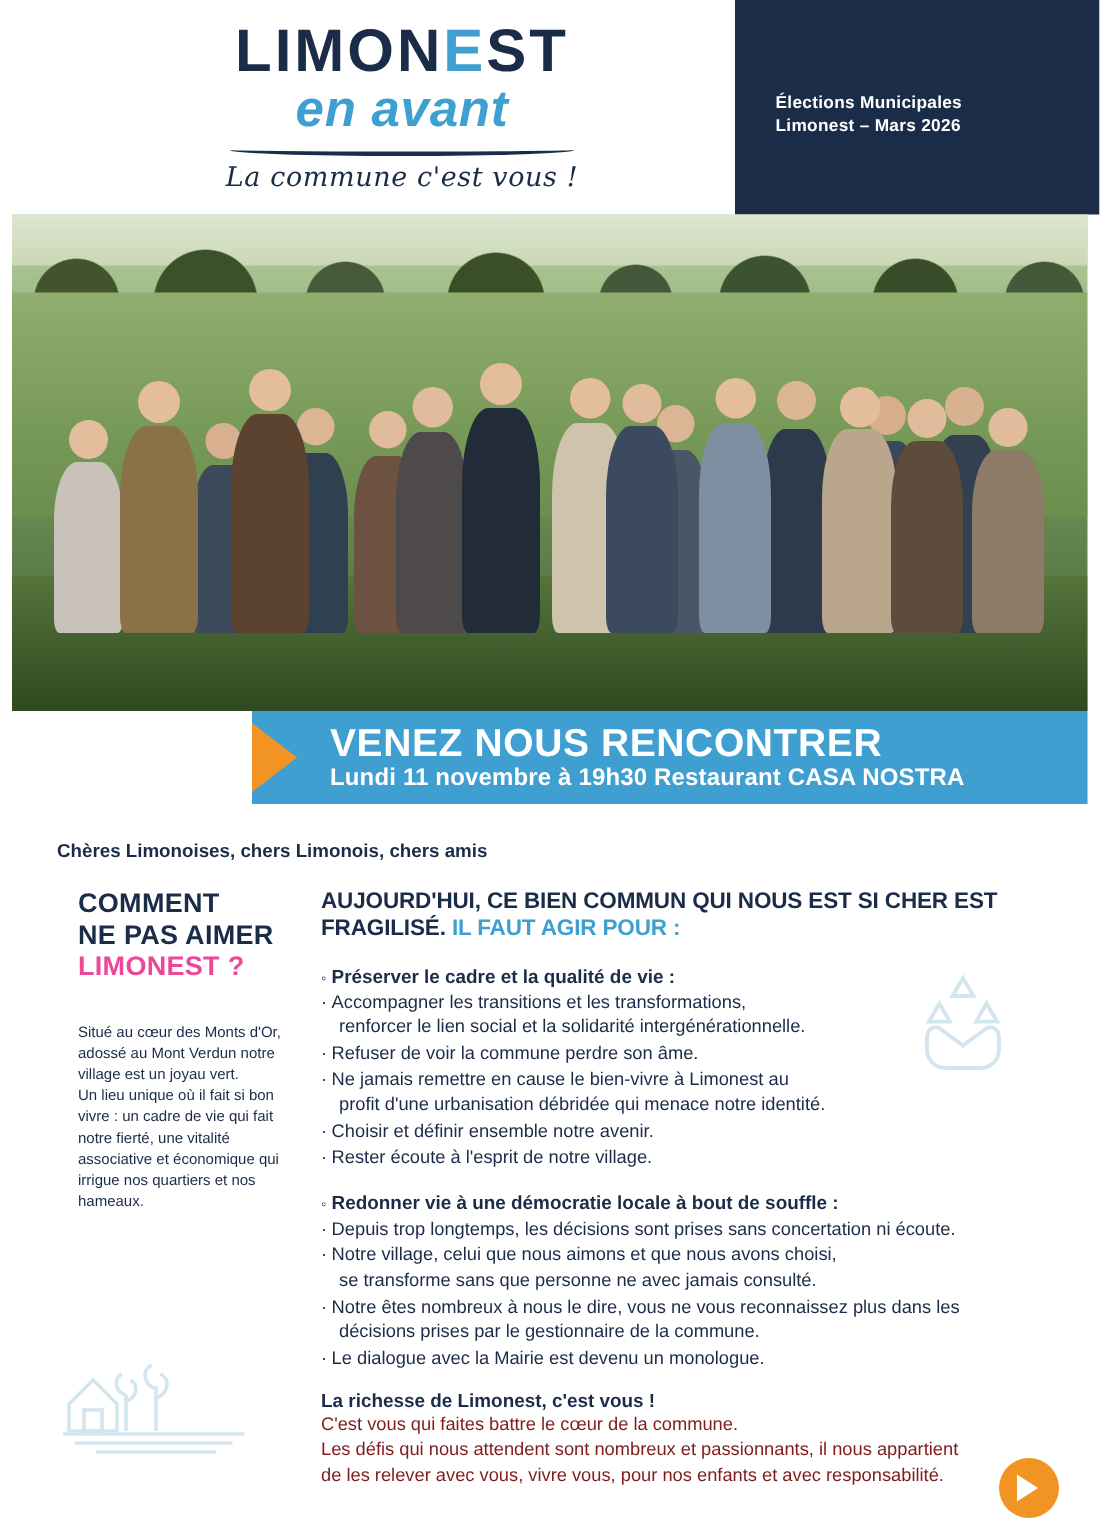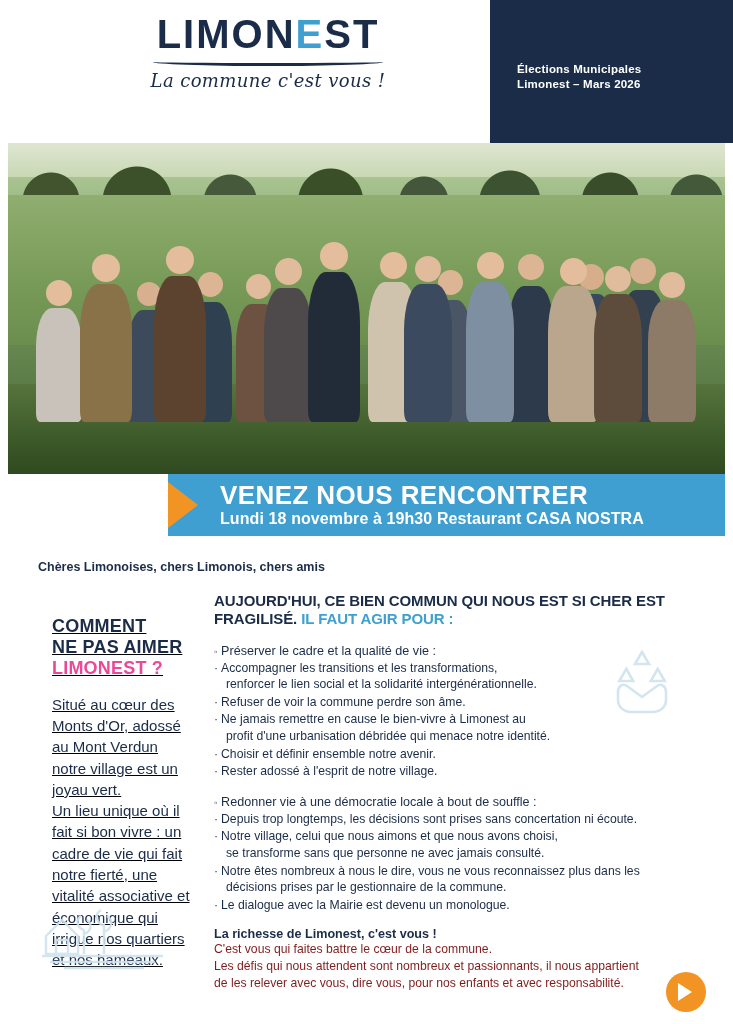--- a/index.html
+++ b/index.html
@@ -103,41 +103,41 @@
   .banner-sub {
     position:absolute; left: 52px; top: 36px;
     font-size: 16px; font-weight: bold; letter-spacing: .1px;
   }
 
   
   .greeting {
     position:absolute; left: 38px; top: 560px;
     font-size: 12.5px; color:#1b2c48; font-weight: bold;
   }
-  .col-left { position:absolute; left: 52px; top: 616px; width: 140px; text-decoration: underline; }
+  .col-left { position:absolute; left: 52px; top: 592px; width: 140px; }
   .left-title {
     font-size: 18px; font-weight: bold; color:#1b2c48; line-height: 1.18;
     letter-spacing: .2px;
   }
   .left-title .lim { color:#ec4899; }
   .left-body {
-    margin-top: 14px; font-size: 15px; color:#1b2c48; line-height: 1.42;
+    margin-top: 26px; font-size: 10px; color:#1b2c48; line-height: 1.42;
   }
   .left-body p { margin-bottom: 0; }
 
   .col-right { position:absolute; left: 214px; top: 592px; width: 490px; }
   .right-title {
     font-size: 15px; font-weight: bold; color:#1b2c48; line-height: 1.22;
     letter-spacing: -.1px;
   }
   .right-title .cyan { color:#3e9fd0; }
 
   .section { margin-top: 15px; }
   .sec-head {
-    font-size: 12.6px; font-weight: normal; color:#1b2c48; margin-bottom: 2px;
+    font-size: 12.6px; font-weight: bold; color:#1b2c48; margin-bottom: 2px;
   }
   .sec-head .circ { font-size: 10px; }
   .bullet {
     font-size: 12.2px; color:#1b2c48; line-height: 1.36; padding-left: 0;
     margin-top: 1px;
   }
   .bullet .dot { margin-right: 3px; }
   .bullet .cont { display:block; padding-left: 12px; }
 
   .closing { margin-top: 14px; }
@@ -170,20 +170,21 @@
 <div class="page">
 
   <div class="header">
     <div class="header-dark"></div>
     <div class="header-elec">
       <div>Élections Municipales</div>
       <div>Limonest – Mars 2026</div>
     </div>
     <div class="logo-wrap">
       <div class="logo-limonest">LIMON<span class="accent">E</span>ST</div>
+      <div class="logo-enavant">en avant</div>
       <div class="logo-swoosh"></div>
       <div class="logo-tagline">La commune c'est vous !</div>
     </div>
   </div>
 
   <div class="photo">
     <div class="sky"></div>
     <div class="treeline"></div>
     <div class="field"></div>
     <div class="foreground"></div>
@@ -262,21 +263,21 @@
           <div class="p-body" style="height:122px; background:#8d7b68;"></div>
           <div class="p-head" style="width:26px;height:26px;left:11px;background:#e0bb9c;"></div>
         </div>
     </div>
   </div>
 
   <div class="banner-arrow-orange"></div>
   <div class="banner">
     <div class="banner-arrow"></div>
     <div class="banner-title">VENEZ NOUS RENCONTRER</div>
-    <div class="banner-sub">Lundi 18 novembre à 19h30 Restaurant CASA NOSTRA</div>
+    <div class="banner-sub">Lundi 11 novembre à 19h30 Restaurant CASA NOSTRA</div>
   </div>
 
   <div class="greeting">Chères Limonoises, chers Limonois, chers amis</div>
 
   <div class="col-left">
     <div class="left-title">
       <div>COMMENT</div>
       <div>NE PAS AIMER</div>
       <div class="lim">LIMONEST ?</div>
     </div>
@@ -291,36 +292,36 @@
       <span>AUJOURD'HUI, CE BIEN COMMUN QUI NOUS EST SI CHER EST FRAGILISÉ.</span>
       <span class="cyan">IL FAUT AGIR POUR :</span>
     </div>
 
     <div class="section">
       <div class="sec-head"><span class="circ">◦</span> <span>Préserver le cadre et la qualité de vie :</span></div>
       <div class="bullet"><span class="dot">·</span><span>Accompagner les transitions et les transformations,</span><span class="cont">renforcer le lien social et la solidarité intergénérationnelle.</span></div>
       <div class="bullet"><span class="dot">·</span><span>Refuser de voir la commune perdre son âme.</span></div>
       <div class="bullet"><span class="dot">·</span><span>Ne jamais remettre en cause le bien-vivre à Limonest au</span><span class="cont">profit d'une urbanisation débridée qui menace notre identité.</span></div>
       <div class="bullet"><span class="dot">·</span><span>Choisir et définir ensemble notre avenir.</span></div>
-      <div class="bullet"><span class="dot">·</span><span>Rester adossé à l'esprit de notre village.</span></div>
+      <div class="bullet"><span class="dot">·</span><span>Rester écoute à l'esprit de notre village.</span></div>
     </div>
 
     <div class="section">
       <div class="sec-head"><span class="circ">◦</span> <span>Redonner vie à une démocratie locale à bout de souffle :</span></div>
       <div class="bullet"><span class="dot">·</span><span>Depuis trop longtemps, les décisions sont prises sans concertation ni écoute.</span></div>
       <div class="bullet"><span class="dot">·</span><span>Notre village, celui que nous aimons et que nous avons choisi,</span><span class="cont">se transforme sans que personne ne avec jamais consulté.</span></div>
       <div class="bullet"><span class="dot">·</span><span>Notre êtes nombreux à nous le dire, vous ne vous reconnaissez plus dans les</span><span class="cont">décisions prises par le gestionnaire de la commune.</span></div>
       <div class="bullet"><span class="dot">·</span><span>Le dialogue avec la Mairie est devenu un monologue.</span></div>
     </div>
 
     <div class="closing">
       <div class="closing-head">La richesse de Limonest, c'est vous !</div>
       <p>C'est vous qui faites battre le cœur de la commune.</p>
       <p>Les défis qui nous attendent sont nombreux et passionnants, il nous appartient</p>
-      <p>de les relever avec vous, dire vous, pour nos enfants et avec responsabilité.</p>
+      <p>de les relever avec vous, vivre vous, pour nos enfants et avec responsabilité.</p>
     </div>
   </div>
 
   <div class="icon-recycle">
     <svg viewBox="0 0 76 70" width="76" height="70">
       <g fill="none" stroke="#cfe3ee" stroke-width="2.6">
         <path d="M38 8 L31 20 L45 20 Z"></path>
         <path d="M24 28 L17 40 L31 40 Z" transform="rotate(120 24 34)"></path>
         <path d="M52 28 L45 40 L59 40 Z" transform="rotate(-120 52 34)"></path>
         <path d="M14 48 c0 -6 5 -9 9 -6 l15 11 15 -11 c4 -3 9 0 9 6 v8 c0 7 -6 12 -13 12 H27 c-7 0 -13 -5 -13 -12 z"></path>

